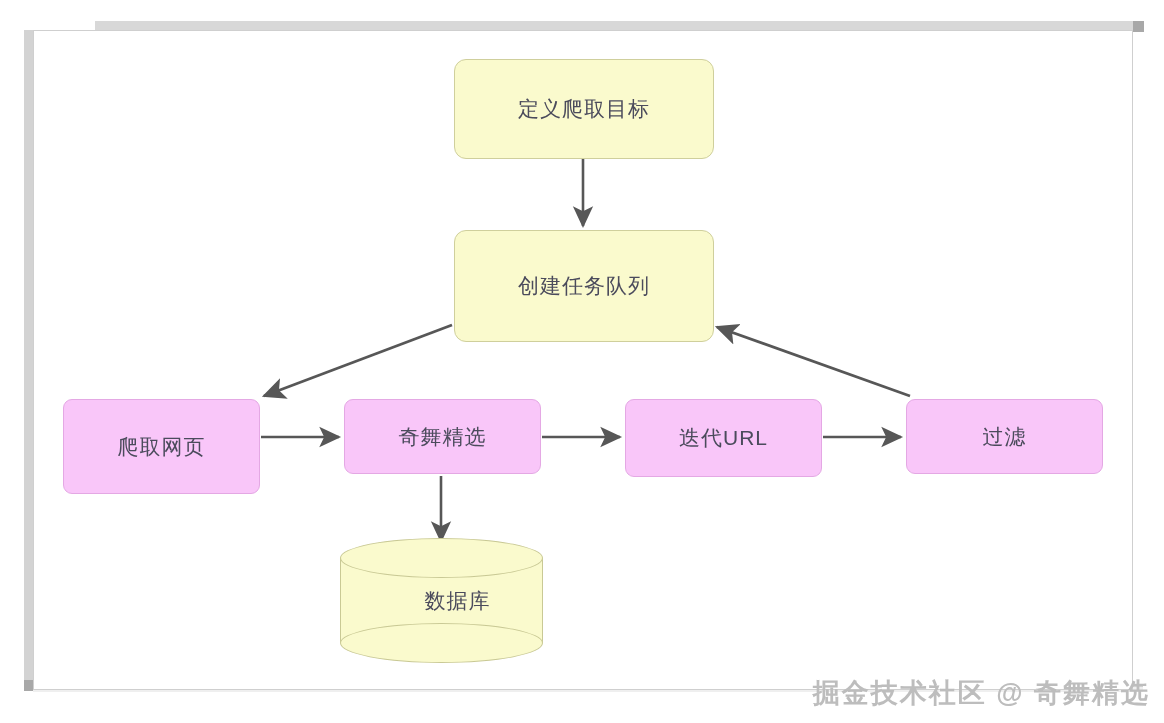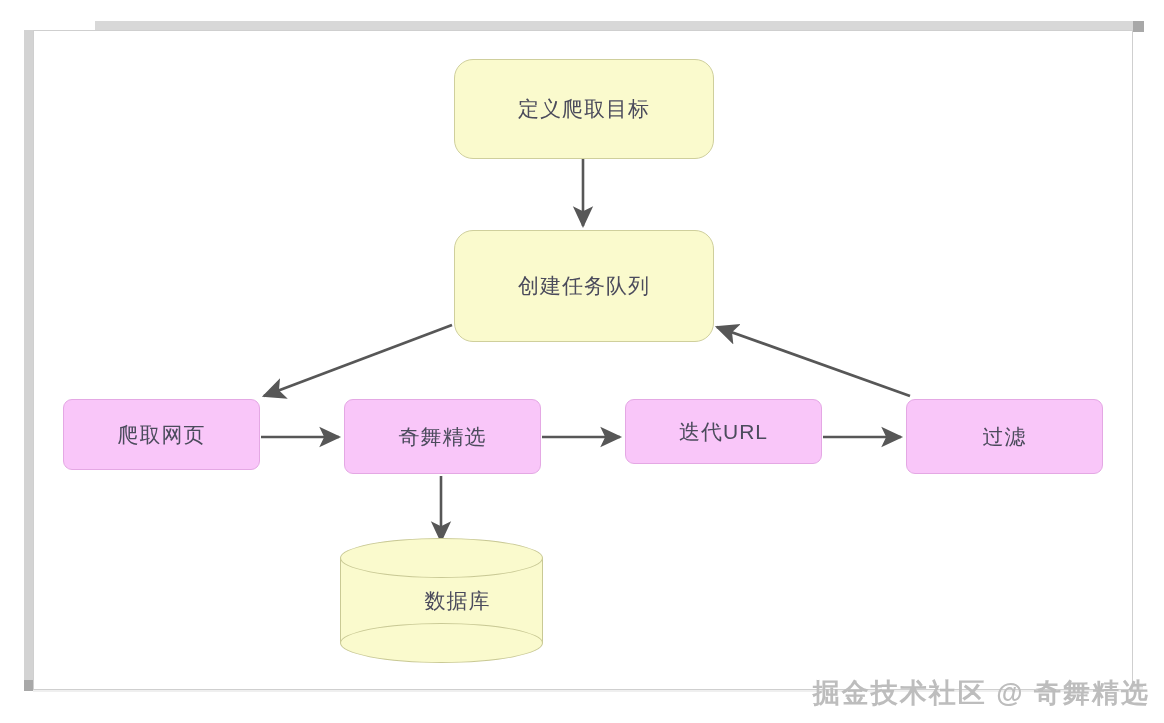--- a/index.html
+++ b/index.html
@@ -73,21 +73,21 @@
     text-align: center;
     color: #4b4b5c;
     font-size: 21px;
     letter-spacing: 1px;
     line-height: 1.3;
     z-index: 4;
   }
   .node.yellow {
     background: #fafacd;
     border: 1px solid #cfcf9c;
-    border-radius: 19px;
+    border-radius: 12px;
   }
   .node.pink {
     background: #f9c6f9;
     border: 1px solid #e4a8e4;
     border-radius: 9px;
   }
 
   
   #node-database {
     position: absolute;
@@ -192,29 +192,29 @@
     </svg>
 
     <div class="node yellow" style="left:420px; top:28px; width:260px; height:100px;">
       <span>定义爬取目标</span>
     </div>
 
     <div class="node yellow" style="left:420px; top:199px; width:260px; height:112px;">
       <span>创建任务队列</span>
     </div>
 
-    <div class="node pink" style="left:29px; top:368px; width:197px; height:71px;">
+    <div class="node pink" style="left:29px; top:368px; width:197px; height:95px;">
       <span>爬取网页</span>
     </div>
 
     <div class="node pink" style="left:310px; top:368px; width:197px; height:75px;">
       <span>奇舞精选</span>
     </div>
 
-    <div class="node pink" style="left:591px; top:368px; width:197px; height:65px;">
+    <div class="node pink" style="left:591px; top:368px; width:197px; height:78px;">
       <span>迭代URL</span>
     </div>
 
     <div class="node pink" style="left:872px; top:368px; width:197px; height:75px;">
       <span>过滤</span>
     </div>
 
     <div id="node-database" style="left:306px; top:507px; width:203px; height:125px;">
       <div class="cyl-body"></div>
       <div class="cyl-bottom"></div>

